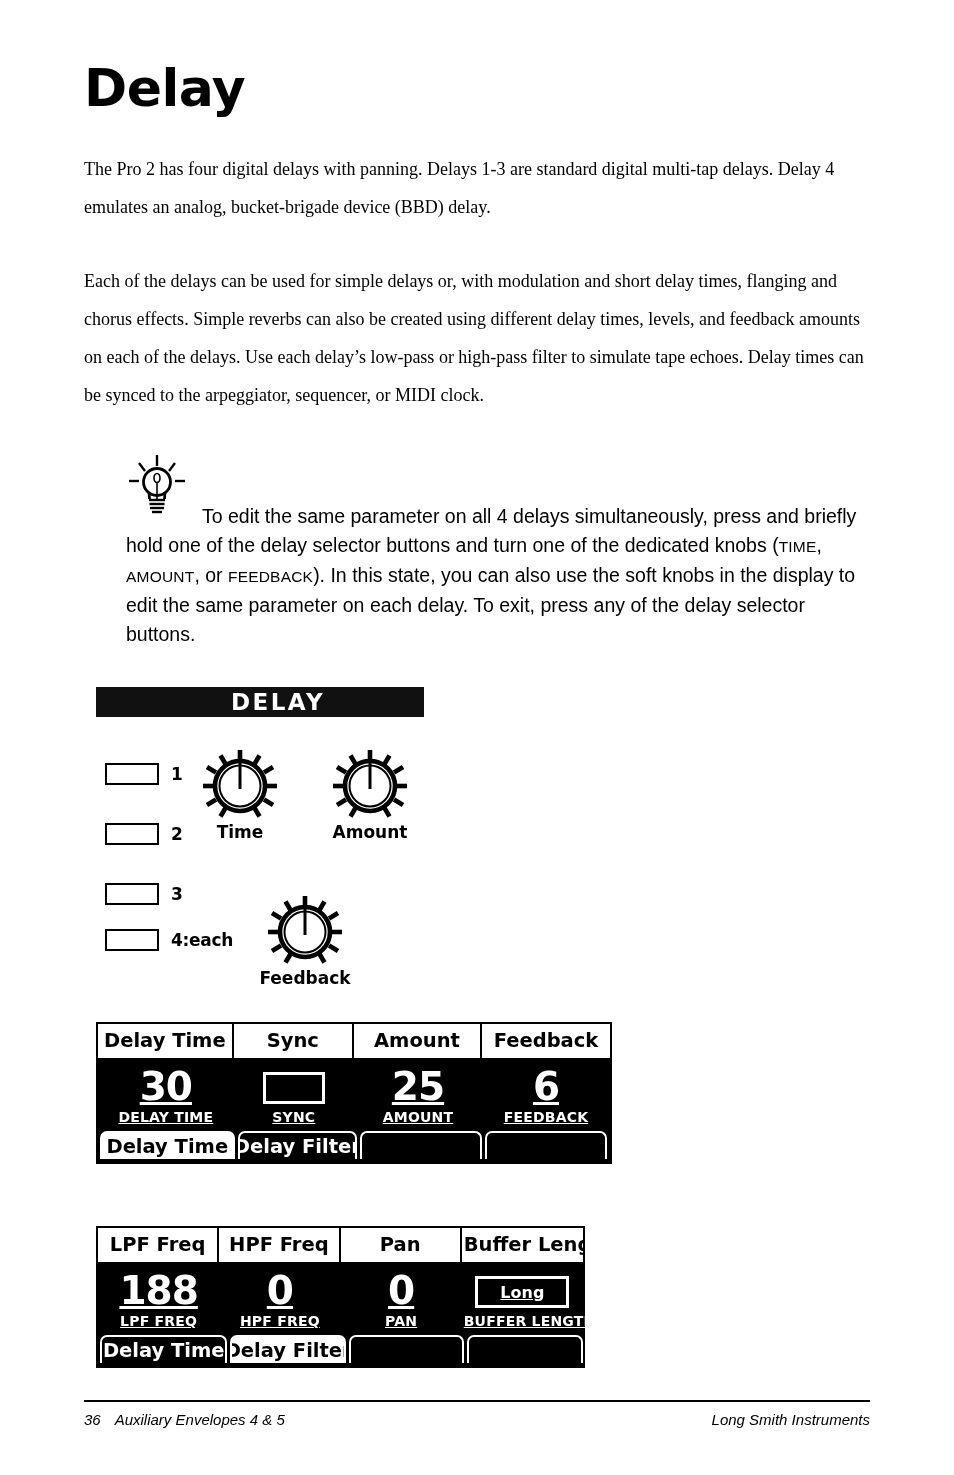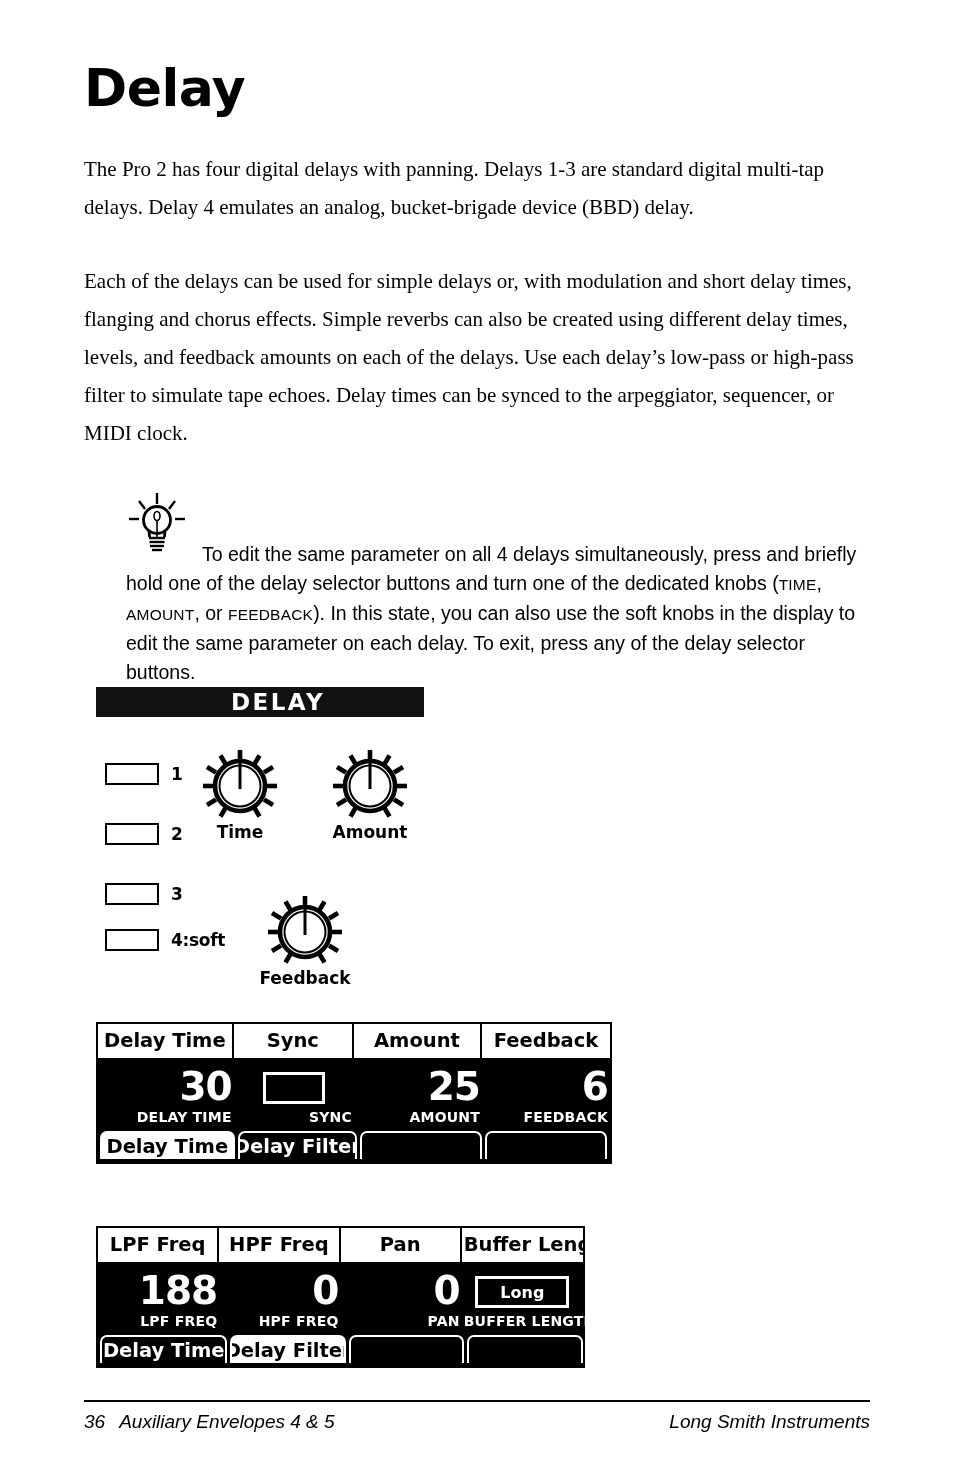--- a/index.html
+++ b/index.html
@@ -29,21 +29,21 @@
     font-size: 52px;
     letter-spacing: -0.5px;
     margin: 0;
     padding-top: 62px;
     line-height: 1.0;
   }
 
   
   .body-p {
     font-family: "Liberation Serif", serif;
-    font-size: 21px;
+    font-size: 18px;
     line-height: 38px;
     margin: 0;
     text-align: left;
   }
   .body-p.first { margin-top: 36px; }
   .body-p.second { margin-top: 36px; }
 
   
   .tip-block {
     position: relative;
@@ -162,23 +162,24 @@
   }
   .disp-head-cell:last-child { border-right: none; }
 
   .disp-valrow {
     display: flex;
     width: 100%;
     background: #000;
     padding-top: 8px;
   }
   .disp-val-cell {
-    text-align: right;
+    text-align: center;
     color: #ffffff;
     padding: 0 2px 6px;
+    text-decoration: underline;
   }
   .val-num {
     font-family: "DejaVu Sans", sans-serif;
     font-weight: bold;
     font-size: 39px;
     line-height: 42px;
     letter-spacing: -1px;
   }
   .val-box {
     width: 62px;
@@ -246,21 +247,21 @@
     width: 100%;
     height: 2px;
     background: #000;
   }
   .footer-row {
     display: flex;
     justify-content: space-between;
     align-items: baseline;
     font-family: "Liberation Sans", sans-serif;
     font-style: italic;
-    font-size: 19px;
+    font-size: 15px;
     padding-top: 9px;
   }
   .footer-left { display: flex; gap: 14px; }
 </style>
 </head>
 <body>
 
 <div class="page">
 
   <h1 class="page-title">Delay</h1>
@@ -303,21 +304,21 @@
       <div class="sel-btn-row row2">
         <div class="sel-btn"></div>
         <span class="sel-label">2</span>
       </div>
       <div class="sel-btn-row row3">
         <div class="sel-btn"></div>
         <span class="sel-label">3</span>
       </div>
       <div class="sel-btn-row row4">
         <div class="sel-btn"></div>
-        <span class="sel-label">4:soft</span>
+        <span class="sel-label">4:each</span>
       </div>
 
       <div class="knob-group knob-time">
         <svg class="knob-svg" width="78" height="74" viewBox="0 0 78 74">
           <g stroke="#000" stroke-width="4.6" stroke-linecap="butt">
             <line x1="39" y1="1" x2="39" y2="11"></line>
             <line x1="58.5" y1="6.5" x2="53.5" y2="15"></line>
             <line x1="19.5" y1="6.5" x2="24.5" y2="15"></line>
             <line x1="72" y1="18" x2="63" y2="23.5"></line>
             <line x1="6" y1="18" x2="15" y2="23.5"></line>

